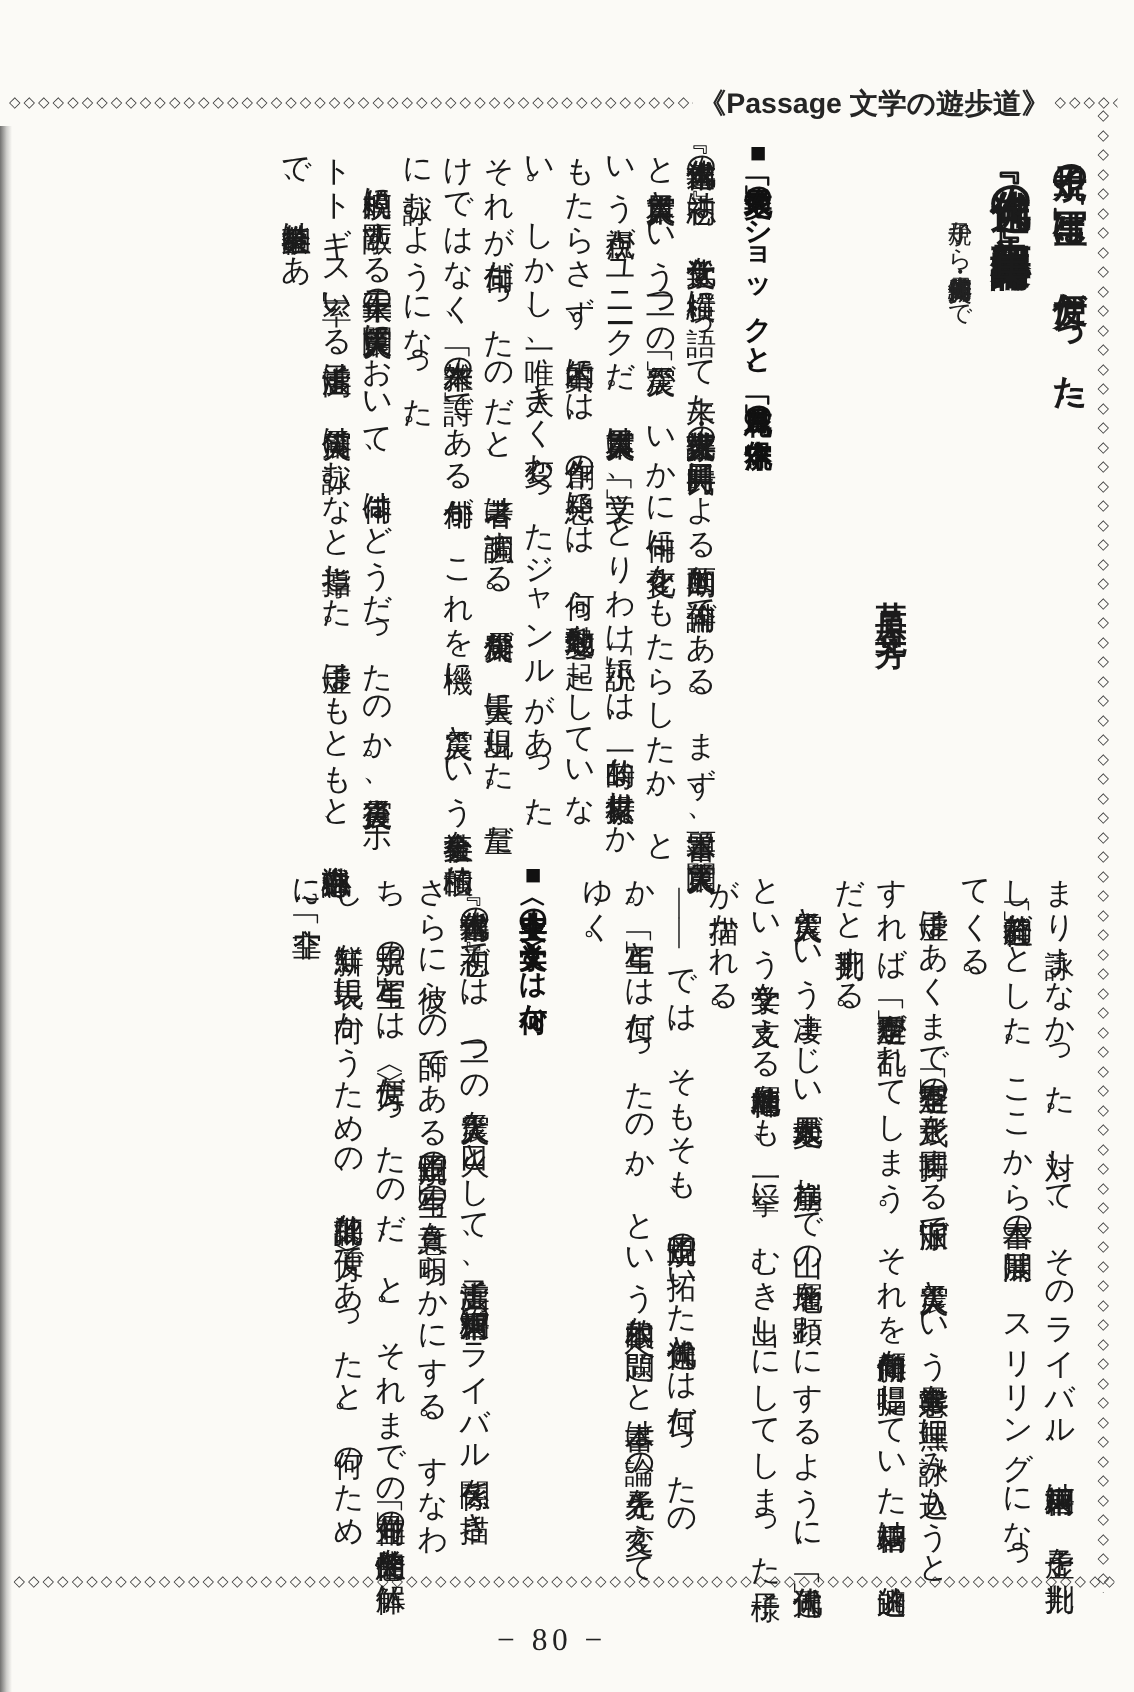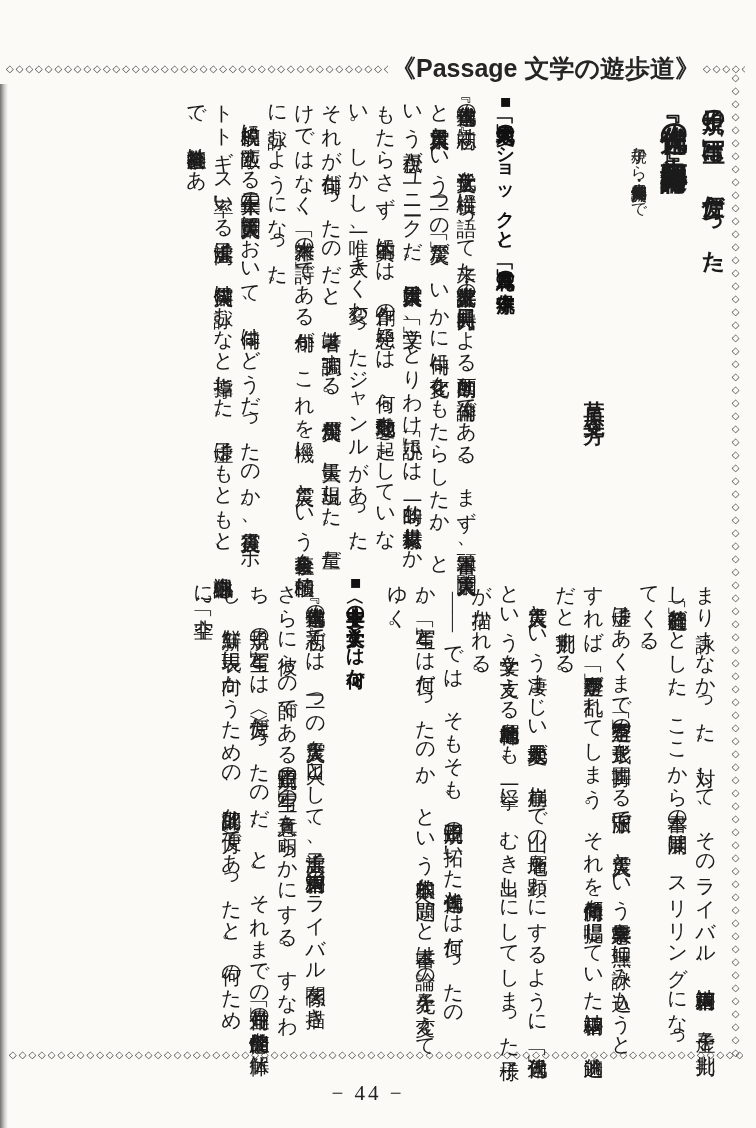--- a/index.html
+++ b/index.html
@@ -19,21 +19,21 @@
   .chain-top{
     position:absolute;left:6px;right:11px;top:59px;height:19px;
     display:flex;align-items:center;
   }
   .chain-fill{display:block;flex:1 1 auto;overflow:hidden;white-space:nowrap;
     font-size:10px;letter-spacing:2px;line-height:19px;}
   .chain-fill::before{content:"◇◇◇◇◇◇◇◇◇◇◇◇◇◇◇◇◇◇◇◇◇◇◇◇◇◇◇◇◇◇◇◇◇◇◇◇◇◇◇◇◇◇◇◇◇◇◇◇◇◇◇◇◇◇◇◇◇◇◇◇◇◇◇◇◇◇◇◇◇◇◇◇◇◇◇◇◇◇◇◇◇◇◇◇◇◇◇◇◇◇";}
   .chain-short{flex:0 0 42px;}
   .chain-label{
     flex:0 0 auto;font-family:"Liberation Sans","DejaVu Sans",sans-serif;
-    font-size:25px;font-weight:600;color:#252525;padding:0 3px;white-space:nowrap;
+    font-size:19px;font-weight:600;color:#252525;padding:0 3px;white-space:nowrap;
   }
   .chain-right{
     position:absolute;top:72px;bottom:66px;right:12px;width:17px;
     writing-mode:vertical-rl;text-orientation:upright;overflow:hidden;
     font-size:10px;letter-spacing:2px;line-height:17px;white-space:nowrap;
   }
   .chain-right::before{content:"◇◇◇◇◇◇◇◇◇◇◇◇◇◇◇◇◇◇◇◇◇◇◇◇◇◇◇◇◇◇◇◇◇◇◇◇◇◇◇◇◇◇◇◇◇◇◇◇◇◇◇◇◇◇◇◇◇◇◇◇◇◇◇◇◇◇◇◇◇◇◇◇◇◇◇◇◇◇◇◇◇◇◇◇◇◇◇◇◇◇◇◇◇◇◇◇◇◇◇◇";}
   .chain-bottom{
     position:absolute;left:9px;right:13px;bottom:64px;height:18px;overflow:hidden;
     white-space:nowrap;font-size:10px;letter-spacing:2px;line-height:18px;
@@ -100,15 +100,15 @@
 
   <div class="text-block block-bottom">
     <p class="para no-indent">まり詠まなかった。対して、そのライバル、河東碧梧桐は、虚子を批判し「避社会的」だとした。ここから本書の展開は、スリリングになってくる。</p>
     <p class="para">虚子はあくまで「有季定型」の形式を固持する守旧派で、大震災という異常事態を無理に詠み込もうとすれば、「有季定型」が乱れてしまう。それを新傾向俳句を提唱していた碧梧桐は、逃避的だと批判する。</p>
     <p class="para">大震災という凄まじい天変地異が、崖崩れで山の地層を顕わにするように、「近代俳句」という文学を支える精神的地層をも、一挙に、むき出しにしてしまった様子が描かれる。</p>
     <p class="para">――では、そもそも、正岡子規の拓いた近代俳句とは何だったのか。「写生」とは何だったのか、という根本的な問題へと本書は論の矛先を変えてゆく。</p>
     <h2 class="sec-heading sec2"><span>■</span><span>〈非空非実の大文学〉とは何か?</span></h2>
     <p class="para">本書『近代俳句の初志』では、二つの大震災を口火として、高浜虚子、河東碧梧桐のライバル関係を描き、さらに彼らの師である正岡子規の「写生」の真意を明らかにする。すなわち、子規の「写生」とは、〈方便〉だったのだ、と。それまでの「月並俳句」の惰性的発想を解体し、新鮮な表現に向かうための、批評的な〈方便〉であったと。何のために?「非空</p>
   </div>
 
-  <div class="page-number">− 44 −</div>
+  <div class="page-number">− 80 −</div>
 
 </div>
 
 </body></html>

